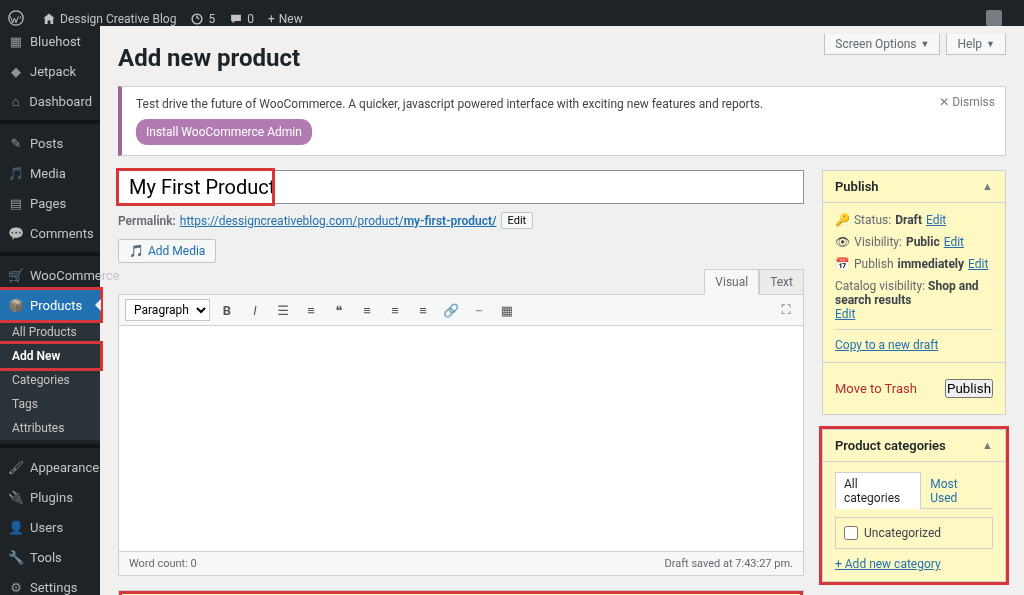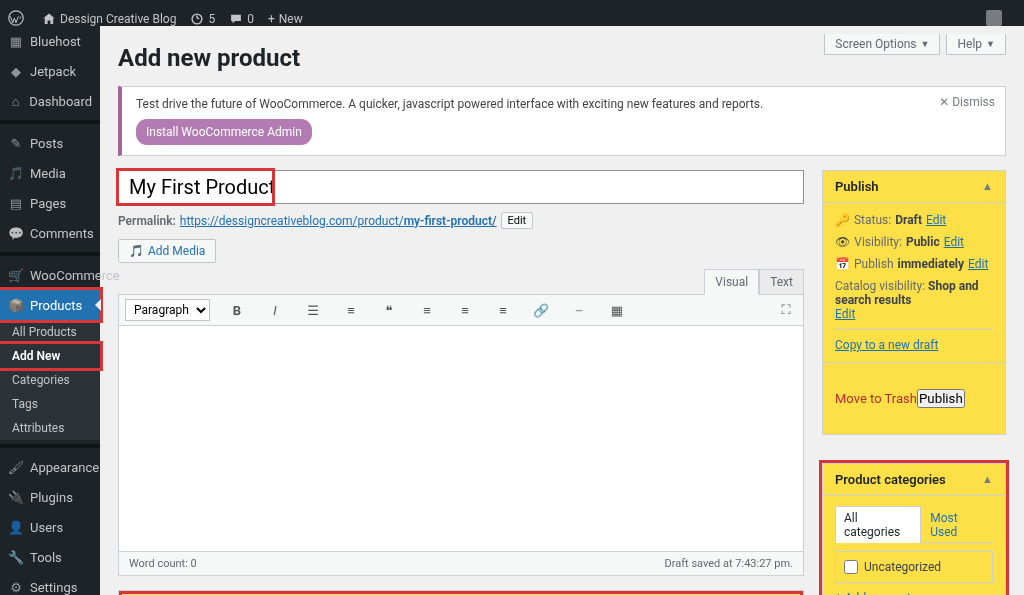--- a/index.html
+++ b/index.html
@@ -36,34 +36,34 @@
 .hl-red{outline:3px solid #d63638;outline-offset:-1px}
 .permalink{font-size:12px;color:#646970;margin:8px 0 10px;display:flex;align-items:center;gap:4px;flex-wrap:wrap}
 .permalink a{color:#2271b1;text-decoration:underline}
 .permalink strong{font-weight:600}
 .smallbtn{background:#f6f7f7;border:1px solid #c3c4c7;padding:1px 6px;font-size:11px;cursor:pointer;border-radius:2px}
 .editor-box{background:#fff;border:1px solid #ccd0d4}
 .media-btn{background:#f6f7f7;border:1px solid #c3c4c7;padding:4px 10px;font-size:12px;cursor:pointer;border-radius:2px;margin-bottom:6px;display:inline-flex;align-items:center;gap:4px;color:#2271b1}
 .ed-tabs{display:flex;justify-content:flex-end;gap:0;margin-bottom:-1px}
 .ed-tab{background:#ebebeb;border:1px solid #ccd0d4;padding:5px 10px;font-size:12px;cursor:pointer;color:#646970}
 .ed-tab.active{background:#f6f7f7;border-bottom-color:#f6f7f7}
-.ed-toolbar{background:#f6f7f7;border-bottom:1px solid #ccd0d4;padding:4px 6px;display:flex;align-items:center;gap:16px;position:relative}
+.ed-toolbar{background:#f6f7f7;border-bottom:1px solid #ccd0d4;padding:4px 6px;display:flex;align-items:center;gap:6px;position:relative}
 .ed-toolbar select{font-size:12px;padding:2px 4px;border:1px solid #c3c4c7;background:#fff}
 .ed-toolbar .tb-btn{width:22px;height:22px;display:flex;align-items:center;justify-content:center;cursor:pointer;color:#555;border-radius:2px}
 .ed-toolbar .expand{position:absolute;right:6px}
 .ed-content{height:225px;background:#fff}
 .ed-status{background:#f6f7f7;border-top:1px solid #ccd0d4;padding:5px 10px;display:flex;justify-content:space-between;font-size:11px;color:#646970}
-.postbox{background:#fde047;border:1px solid #ccd0d4;margin-bottom:28px}
+.postbox{background:#fef9c3;border:1px solid #ccd0d4;margin-bottom:14px}
 .postbox .pb-head{padding:8px 12px;border-bottom:1px solid #ccd0d4;display:flex;justify-content:space-between;align-items:center;font-size:13px;font-weight:600;color:#1d2327;cursor:pointer}
 .postbox .pb-head .arrow{color:#787c82;font-size:11px}
 .postbox .pb-body{padding:10px 12px;font-size:12px}
 .pb-body .row{margin-bottom:8px;display:flex;align-items:center;gap:4px}
 .pb-body a{color:#2271b1;text-decoration:underline;cursor:pointer}
 .pb-body .btn{background:#f6f7f7;border:1px solid #2271b1;color:#2271b1;padding:4px 10px;font-size:12px;border-radius:3px;cursor:pointer}
-.pb-footer{border-top:1px solid #ccd0d4;padding:26px 12px;display:flex;justify-content:flex-start;align-items:center}
+.pb-footer{border-top:1px solid #ccd0d4;padding:16px 12px;display:flex;justify-content:space-between;align-items:center}
 .red-link{color:#b32d2e!important}
 .muted{color:#646970}
 .cat-tabs{display:flex;border-bottom:1px solid #ccd0d4;margin-bottom:8px}
 .cat-tab{padding:4px 8px;font-size:12px;cursor:pointer;border:1px solid transparent;border-bottom:none;margin-bottom:-1px}
 .cat-tab.active{border-color:#ccd0d4;background:#fff;color:#1d2327}
 .cat-tab.link{color:#2271b1}
 .cat-list{border:1px solid #ccd0d4;padding:8px;min-height:30px}
 .cat-list label{display:flex;align-items:center;gap:6px;font-size:12px}
 .pd-head{display:flex;align-items:center;padding:10px 12px;border-bottom:1px solid #ccd0d4;font-size:13px;gap:8px}
 .hl-box{outline:3px solid #d63638}

